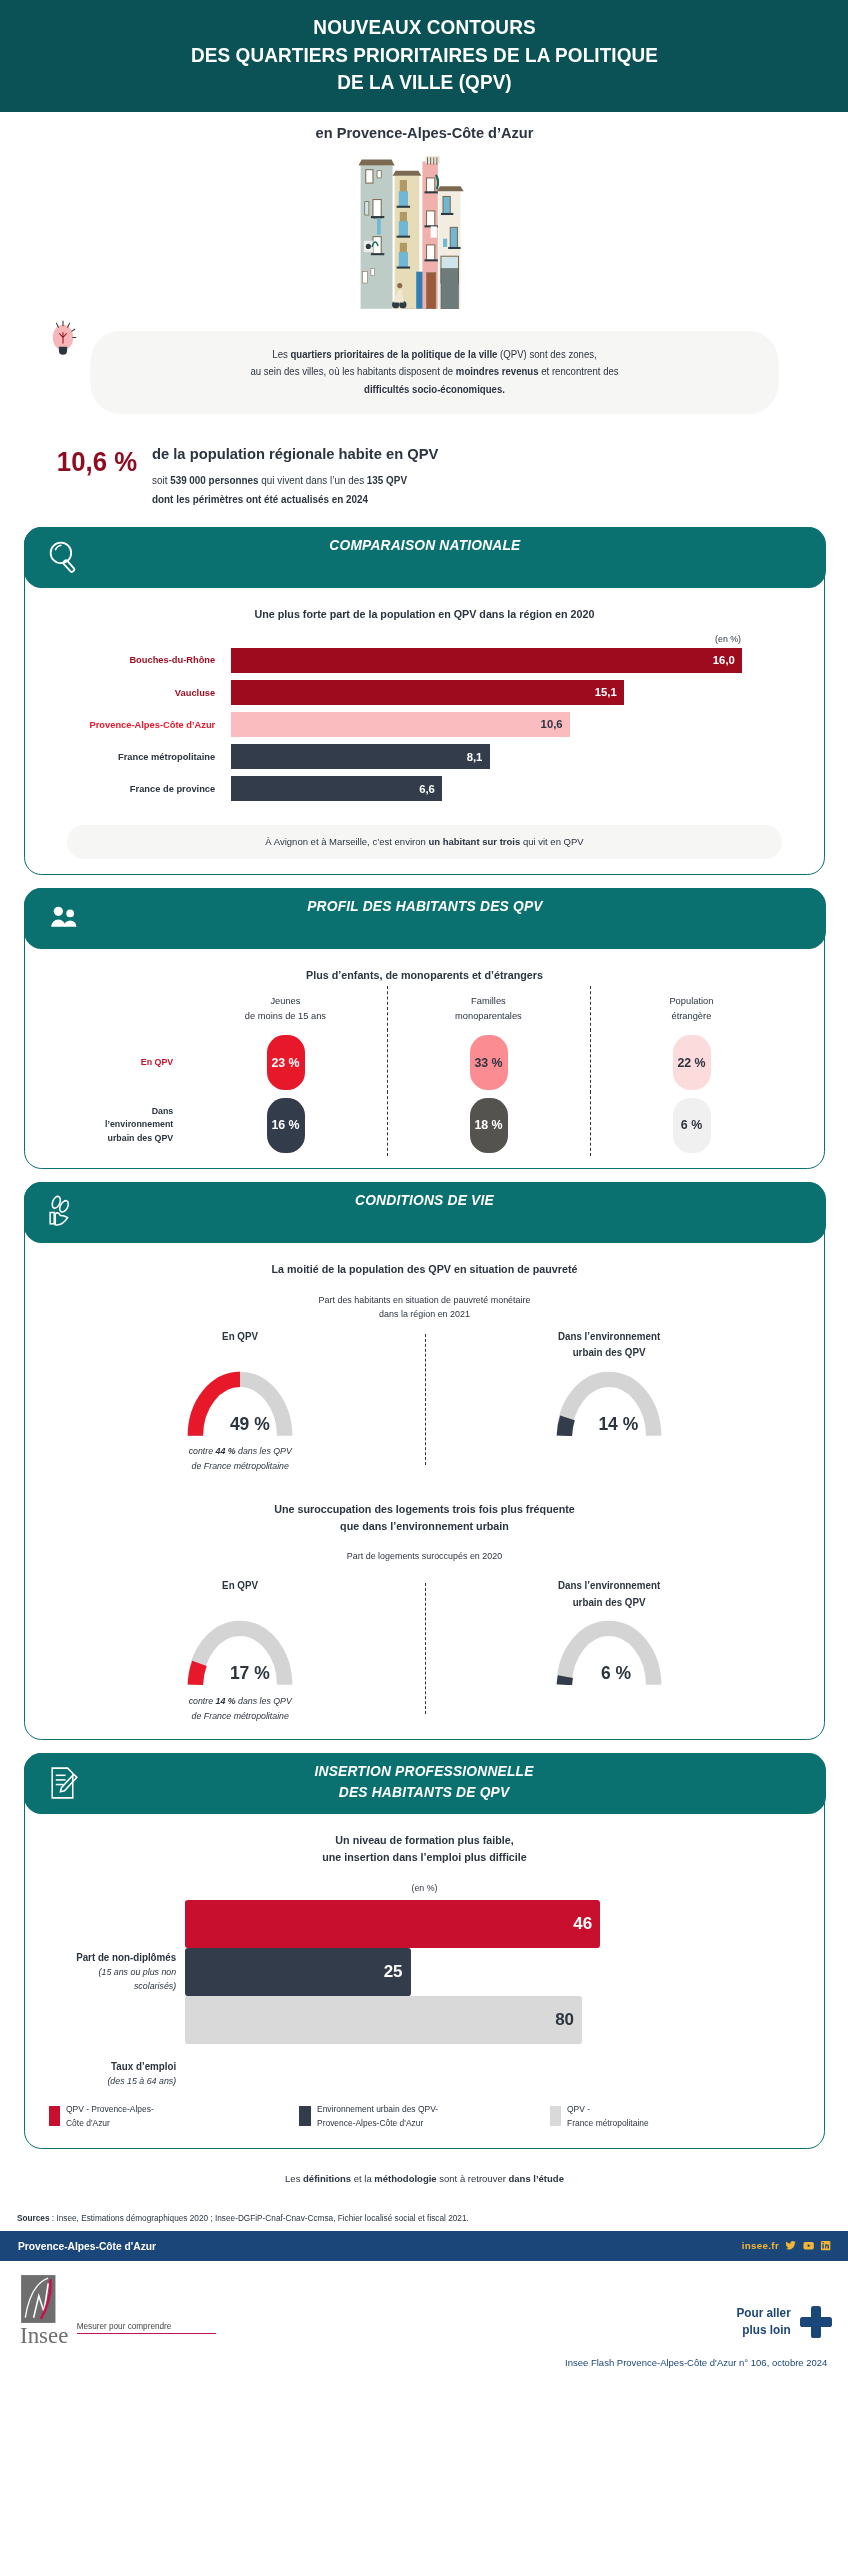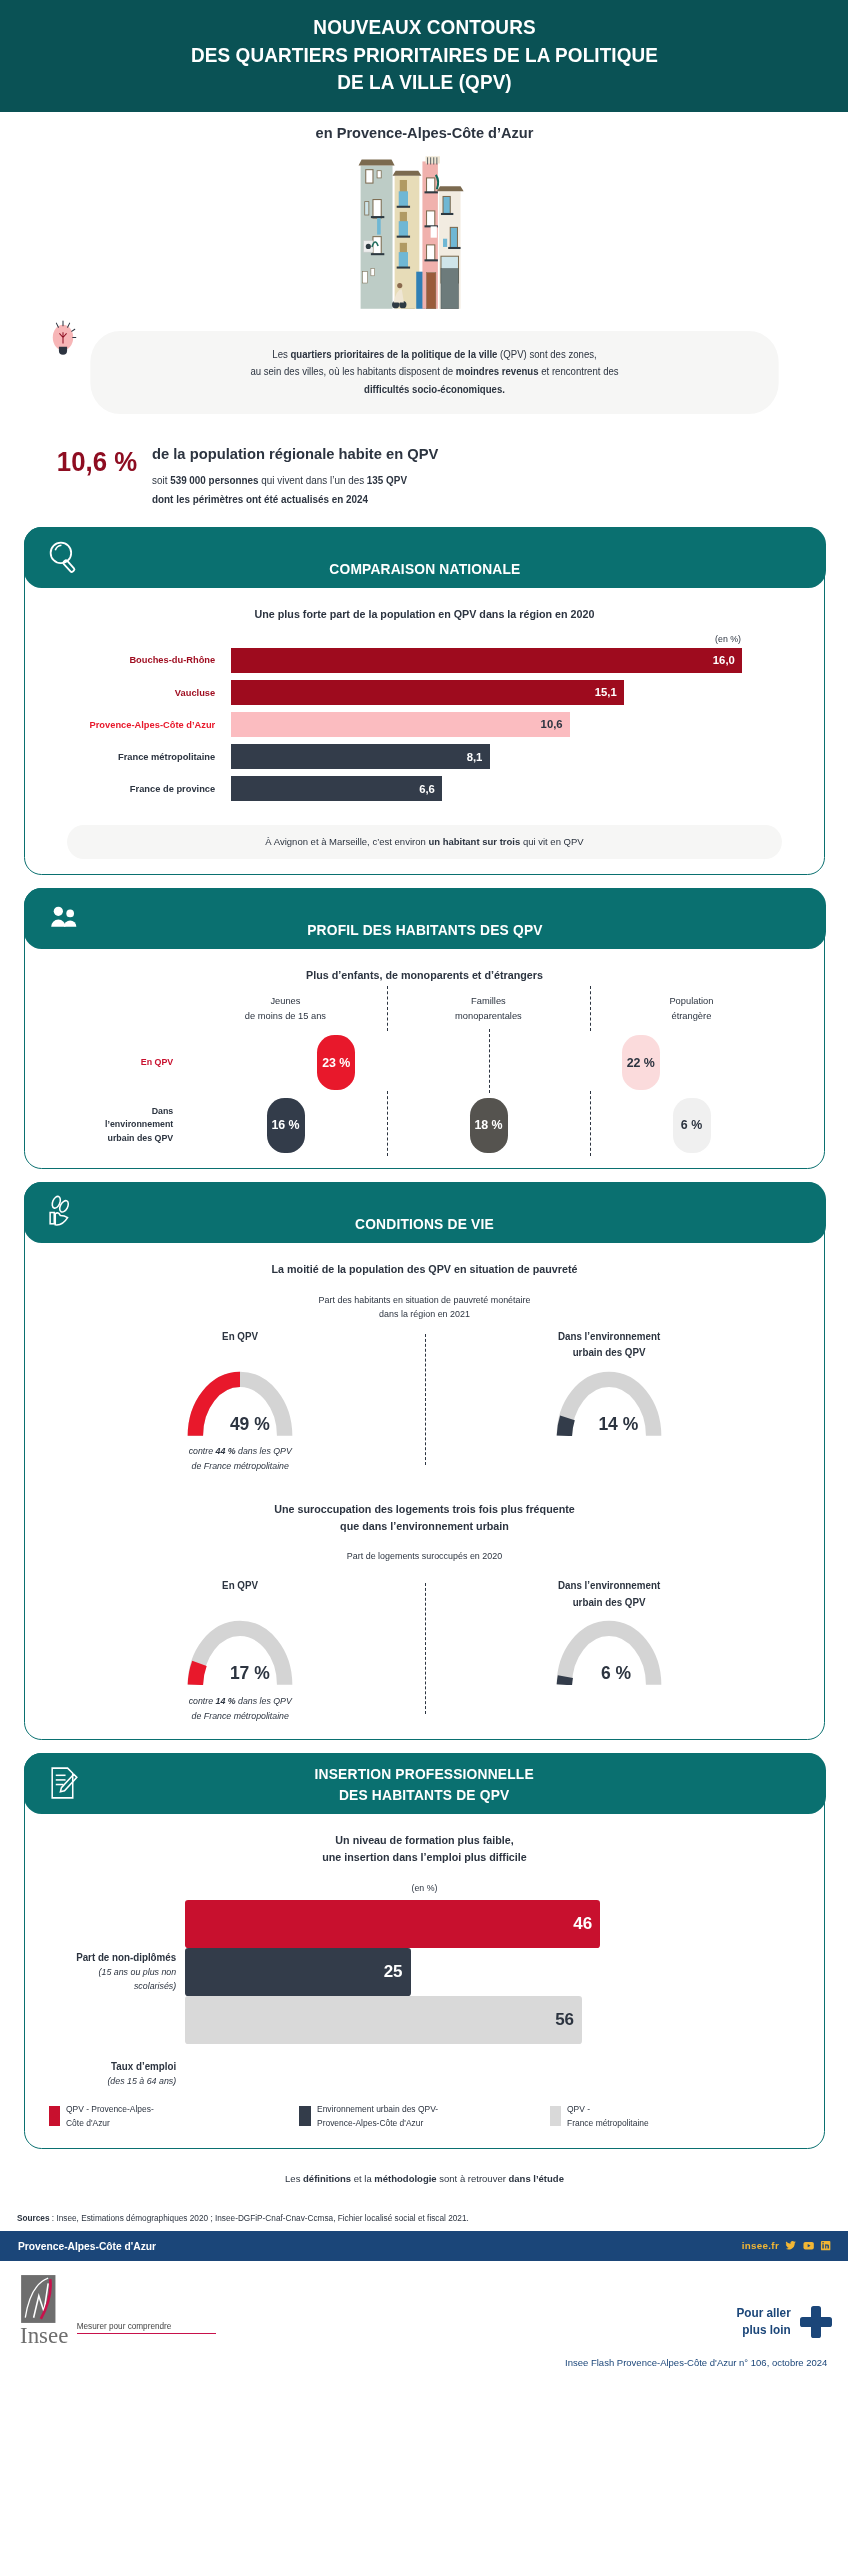--- a/index.html
+++ b/index.html
@@ -87,23 +87,24 @@
     border-radius: 17.5px;
     padding: 0 0 15.5px 0;
     position: relative;
     background: #fff;
   }
   .card-head {
     background: #0a7070;
     border-radius: 17.5px;
     margin: -1.5px -1.5px 0 -1.5px;
     min-height: 61px;
-    display: flex; align-items: flex-end; justify-content: center;
+    display: flex; align-items: flex-start; justify-content: center;
     position: relative;
     padding: 8.2px 36px;
+    font-style: italic;
   }
   .card-head h2 {
     color: #fff; font-size: 15px; font-weight: bold; text-align: center;
     line-height: 1.38; letter-spacing: 0.2px;
     transform: scaleX(0.92);
   }
   .card-icon {
     position: absolute; left: 21.6px; top: 50%; transform: translateY(-50%);
     width: 38px; height: 38px;
   }
@@ -445,20 +446,21 @@
           <div class="pg-colhead">
             <span>Population</span><br>
             <span>étrangère</span>
           </div>
         </div>
       </div>
 
       <div class="pg-row">
         <div class="pg-rowlabel" style="color:#c8102e">En QPV</div>
         <div class="pg-col"><span class="pill" style="background:#e8182b;color:#ffffff">23 %</span></div>
+        <div class="pg-col sep"><span class="pill" style="background:#fb8d92;color:#2c3440">33 %</span></div>
         <div class="pg-col sep"><span class="pill" style="background:#fbdbdc;color:#2c3440">22 %</span></div>
       </div>
 
       <div class="pg-row">
         <div class="pg-rowlabel" style="color:#2c3440">
           <span>Dans</span><br>
           <span>l’environnement</span><br>
           <span>urbain des QPV</span>
         </div>
         <div class="pg-col"><span class="pill" style="background:#333c4a;color:#ffffff">16 %</span></div>
@@ -582,21 +584,21 @@
       <div class="g-label">
         <div class="t1">Part de non-diplômés</div>
         <div class="t2">
           <span>(15 ans ou plus non</span><br>
           <span>scolarisés)</span>
         </div>
       </div>
       <div class="g-bars">
         <div class="g-bar" style="width:70.8%;height:48px;background:#c8102e;color:#fff">46</div>
         <div class="g-bar" style="width:38.5%;height:48px;background:#333c4a;color:#fff">25</div>
-        <div class="g-bar" style="width:67.7%;height:48px;background:#d9d9d9;color:#2c3440">56</div>
+        <div class="g-bar" style="width:67.7%;height:48px;background:#d9d9d9;color:#2c3440">80</div>
       </div>
     </div>
 
     <div class="g-group" style="padding-top:15.5px">
       <div class="g-label">
         <div class="t1">Taux d’emploi</div>
         <div class="t2">(des 15 à 64 ans)</div>
       </div>
     </div>
 

